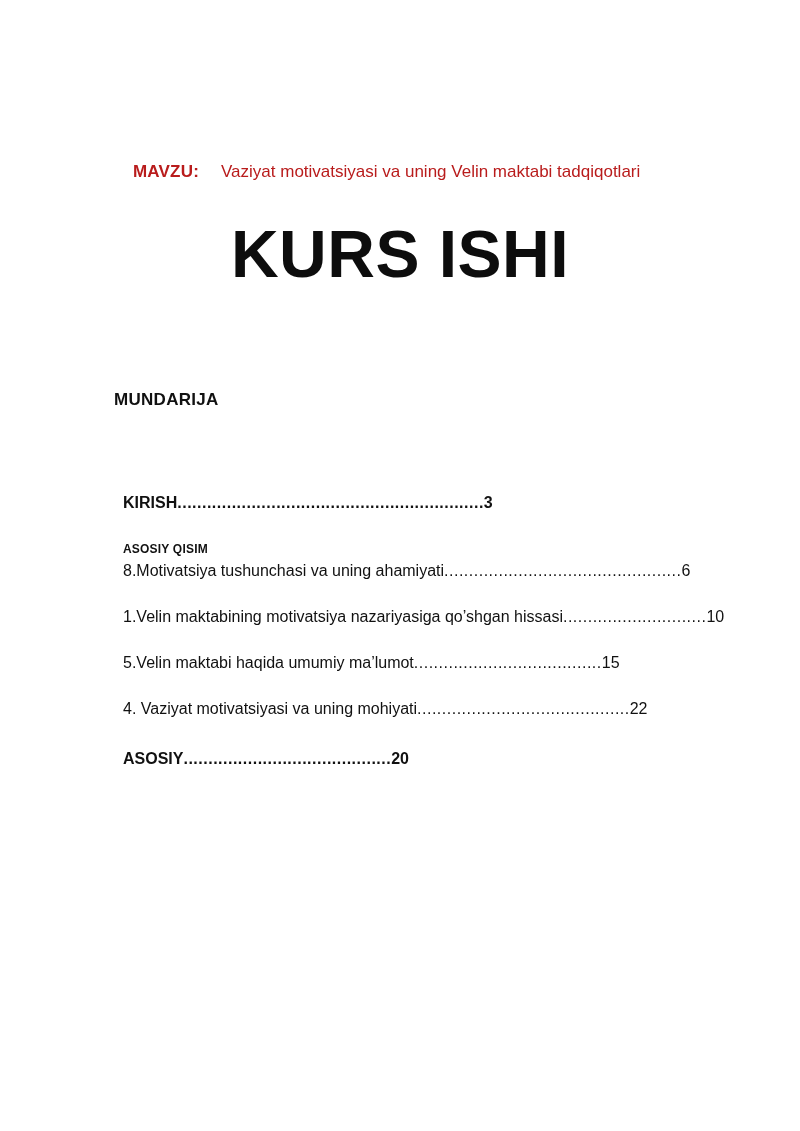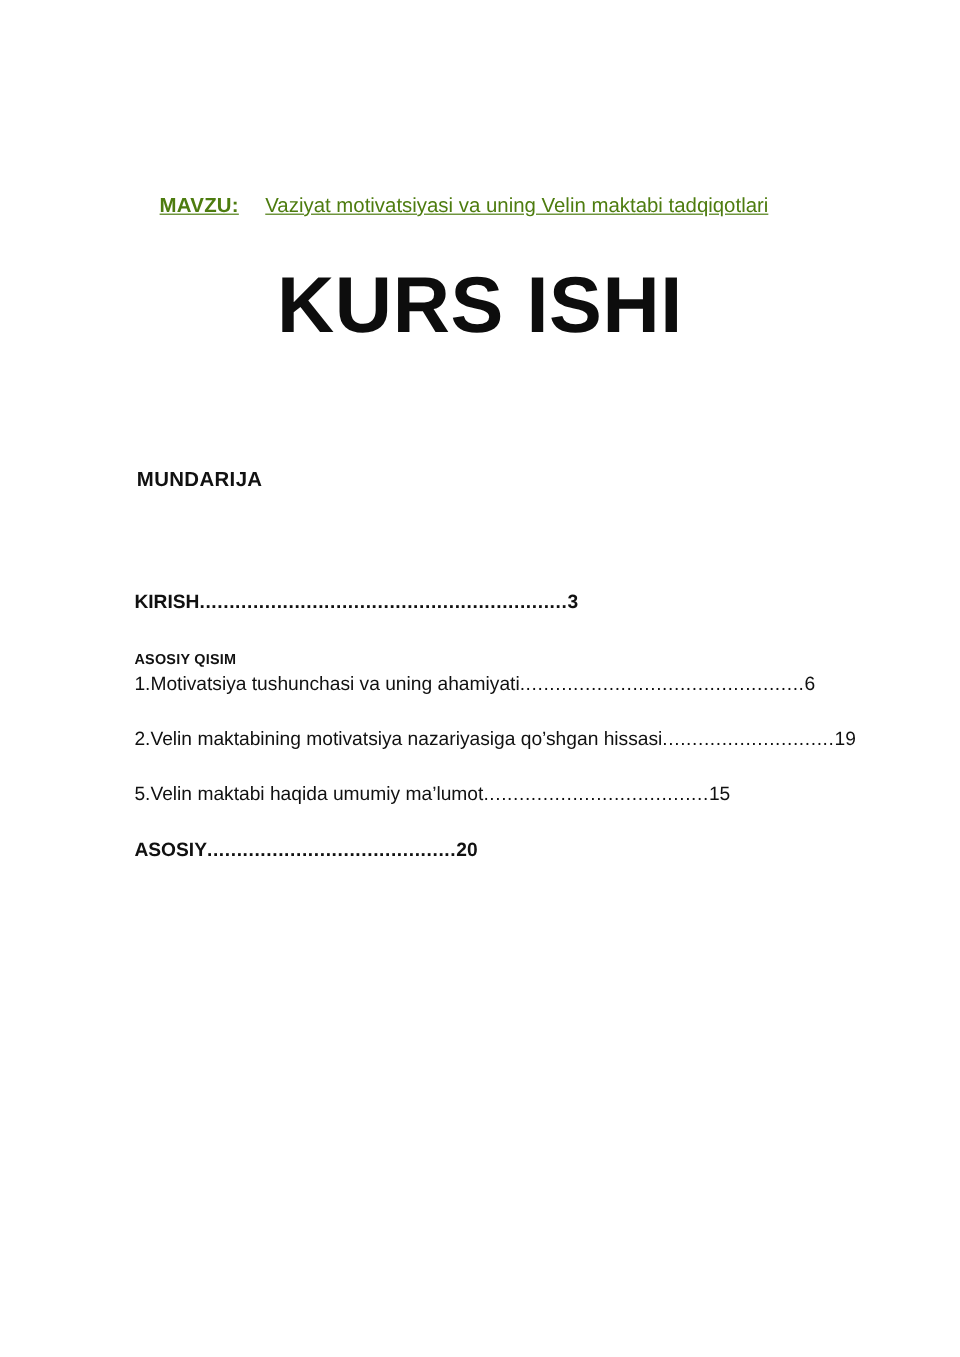--- a/index.html
+++ b/index.html
@@ -23,22 +23,21 @@
   }
 
   
   .subject-line {
     position: absolute;
     left: 133px;
     top: 160px;
     font-size: 17px;
     line-height: 24px;
     white-space: nowrap;
-    color: #4d7c0f;
-    text-decoration: underline;
+    color: #b91c1c;
   }
   .subject-label {
     font-weight: bold;
     letter-spacing: 0.2px;
   }
   .subject-value {
     font-weight: normal;
     margin-left: 22px;
   }
 
@@ -64,21 +63,21 @@
     font-size: 17px;
     line-height: 24px;
     font-weight: bold;
     letter-spacing: 0.3px;
     text-align: center;
   }
 
   
   .toc {
     position: absolute;
-    left: 112px;
+    left: 123px;
     top: 492px;
     width: 660px;
   }
   .toc-row {
     font-size: 16px;
     line-height: 22px;
     white-space: nowrap;
     color: #111111;
   }
   .toc-row.gap-kirish   { margin-bottom: 24px; }
@@ -122,31 +121,34 @@
 
   <div class="toc">
 
     <div class="toc-row bold gap-kirish">
       <span class="toc-text">KIRISH</span><span class="toc-dots">..............................................................</span><span class="toc-page">3</span>
     </div>
 
     <div class="section-heading gap-section">ASOSIY QISIM</div>
 
     <div class="toc-row plain gap-item">
-      <span class="toc-text">1.Motivatsiya tushunchasi va uning ahamiyati</span><span class="toc-dots">................................................</span><span class="toc-page">6</span>
+      <span class="toc-text">8.Motivatsiya tushunchasi va uning ahamiyati</span><span class="toc-dots">................................................</span><span class="toc-page">6</span>
     </div>
 
     <div class="toc-row plain gap-item">
-      <span class="toc-text">2.Velin maktabining motivatsiya nazariyasiga qo’shgan hissasi</span><span class="toc-dots">.............................</span><span class="toc-page">19</span>
+      <span class="toc-text">1.Velin maktabining motivatsiya nazariyasiga qo’shgan hissasi</span><span class="toc-dots">.............................</span><span class="toc-page">10</span>
     </div>
 
     <div class="toc-row plain gap-item">
       <span class="toc-text">5.Velin maktabi haqida umumiy ma’lumot</span><span class="toc-dots">......................................</span><span class="toc-page">15</span>
     </div>
 
+    <div class="toc-row plain gap-before-xulosa">
+      <span class="toc-text">4. Vaziyat motivatsiyasi va uning mohiyati</span><span class="toc-dots">...........................................</span><span class="toc-page">22</span>
+    </div>
 
     <div class="toc-row bold gap-item">
       <span class="toc-text">ASOSIY</span><span class="toc-dots">..........................................</span><span class="toc-page">20</span>
     </div>
 
 
   </div>
 
 </div>
 

